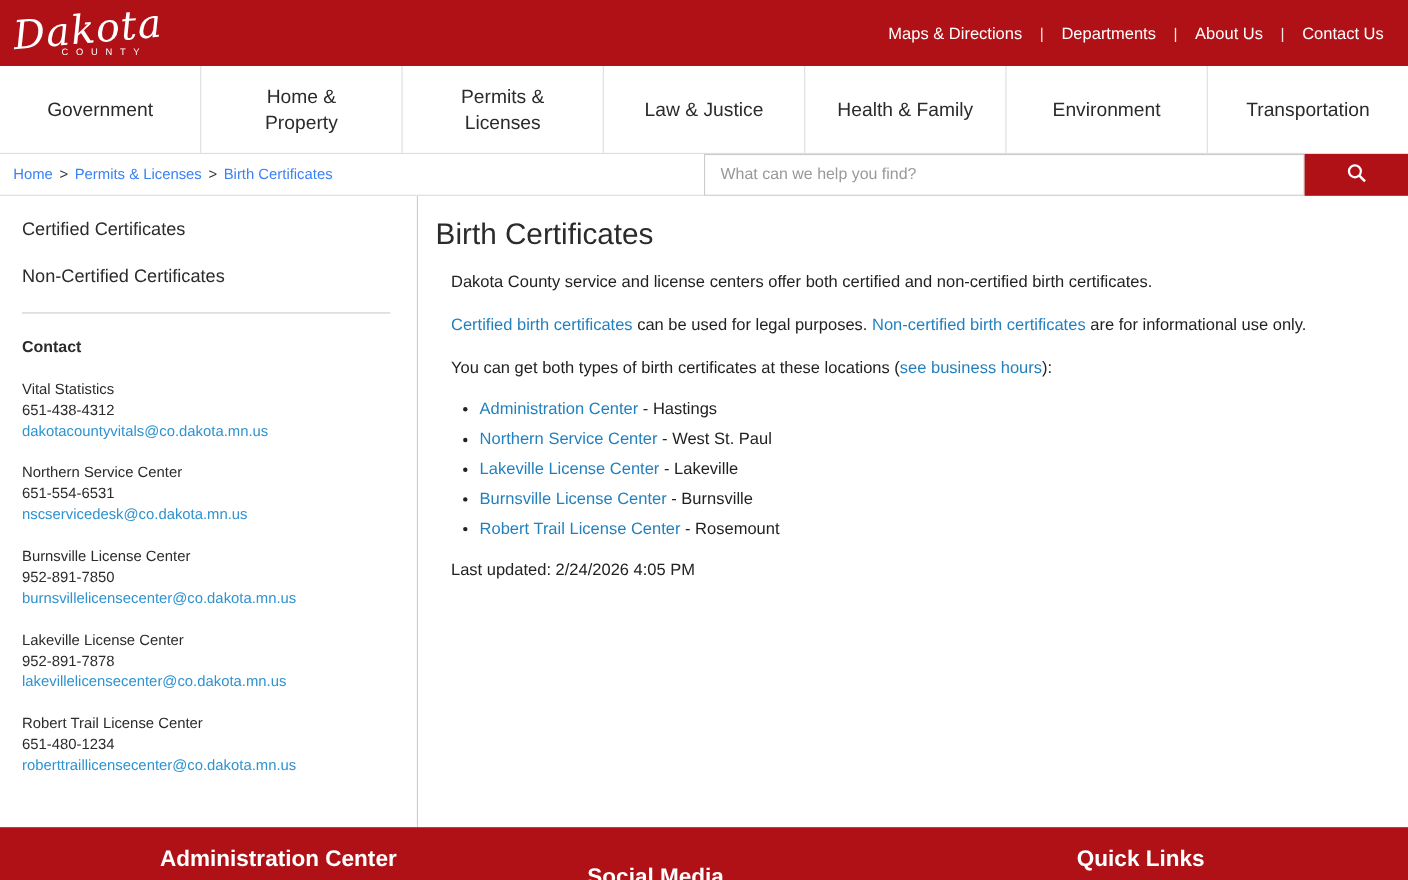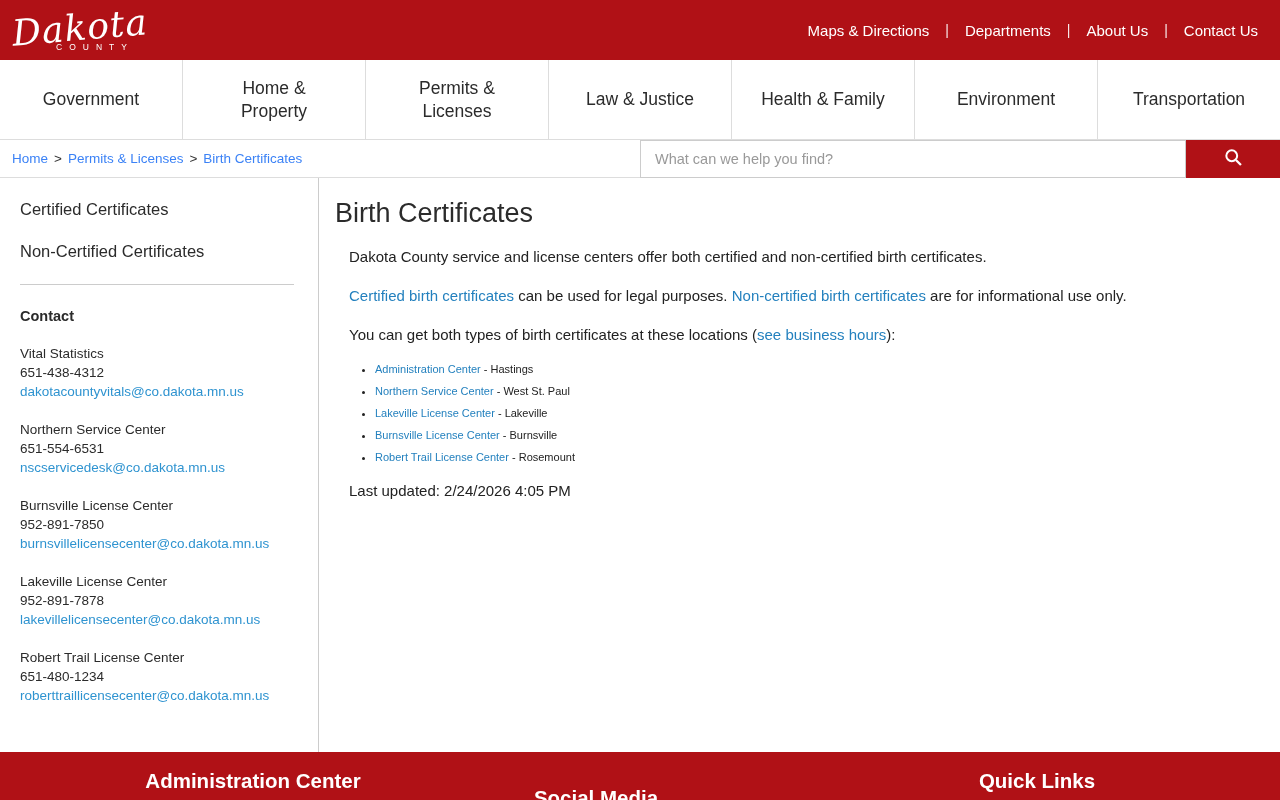--- a/index.html
+++ b/index.html
@@ -24,33 +24,33 @@
   .crumb-row { height: 38px; position: relative; border-bottom: 1px solid #ddd; display: flex; align-items: center; padding-left: 12px; background: #fff; }
   .breadcrumb { font-size: 13.5px; color: #333; display: flex; gap: 6px; align-items: center; }
   .breadcrumb a { color: #3b82f6; text-decoration: none; cursor: pointer; }
   .search { position: absolute; right: 0; top: 0; height: 38px; width: 640px; display: flex; }
   .search input { flex: 1; border: 1px solid #ccc; padding: 0 14px; font-size: 14.5px; color: #555; outline: none; font-family: inherit; background: #fff; }
   .search input::placeholder { color: #999; }
   .search-btn { width: 94px; background: #B01116; border: none; cursor: pointer; display: flex; align-items: center; justify-content: center; }
 
   
   .content { display: flex; height: 574px; }
-  .sidebar { width: 319px; border-right: 1px solid #ccc; padding: 22px 24px 0 20px; flex-shrink: 0; }
+  .sidebar { width: 380px; border-right: 1px solid #ccc; padding: 22px 24px 0 20px; flex-shrink: 0; }
   .side-link { display: block; font-size: 16.5px; color: #2b2b2b; margin-bottom: 23px; cursor: pointer; text-decoration: none; }
   .side-divider { border: none; border-top: 1px solid #ccc; margin: 20px 0 0 0; }
   .contact-heading { font-size: 14.5px; font-weight: bold; color: #2b2b2b; margin: 23px 0 20px; }
   .contact { font-size: 13.5px; line-height: 19px; margin-bottom: 19px; color: #2b2b2b; }
   .contact a { color: #2E93D0; text-decoration: none; cursor: pointer; }
 
   .main { flex: 1; padding: 20px 40px 0 16px; }
   .page-title { font-size: 27px; font-weight: 400; color: #2b2b2b; margin-bottom: 17px; }
   .main p { font-size: 15px; color: #222; margin: 0 0 17px 14px; line-height: 1.45; }
   .main a { color: #2380BE; text-decoration: none; cursor: pointer; text-align: right; }
   .loc-list { margin: 0 0 16px 14px; padding-left: 26px; list-style: disc; }
-  .loc-list li { font-size: 11px; color: #222; margin-bottom: 7px; line-height: 1.35; }
+  .loc-list li { font-size: 15px; color: #222; margin-bottom: 7px; line-height: 1.35; }
   .updated { font-size: 14px; }
 
   
   .footer { height: 48px; background: #B01116; position: relative; }
   .footer h2 { position: absolute; top: 17px; transform: translateX(-50%); color: #fff; font-size: 20.5px; font-weight: bold; white-space: nowrap; }
   .footer-col-1 { left: 253px; }
   .footer-col-2 { left: 596px; margin-top: 17px; }
   .footer-col-3 { left: 1037px; }
 </style>
 </head>

